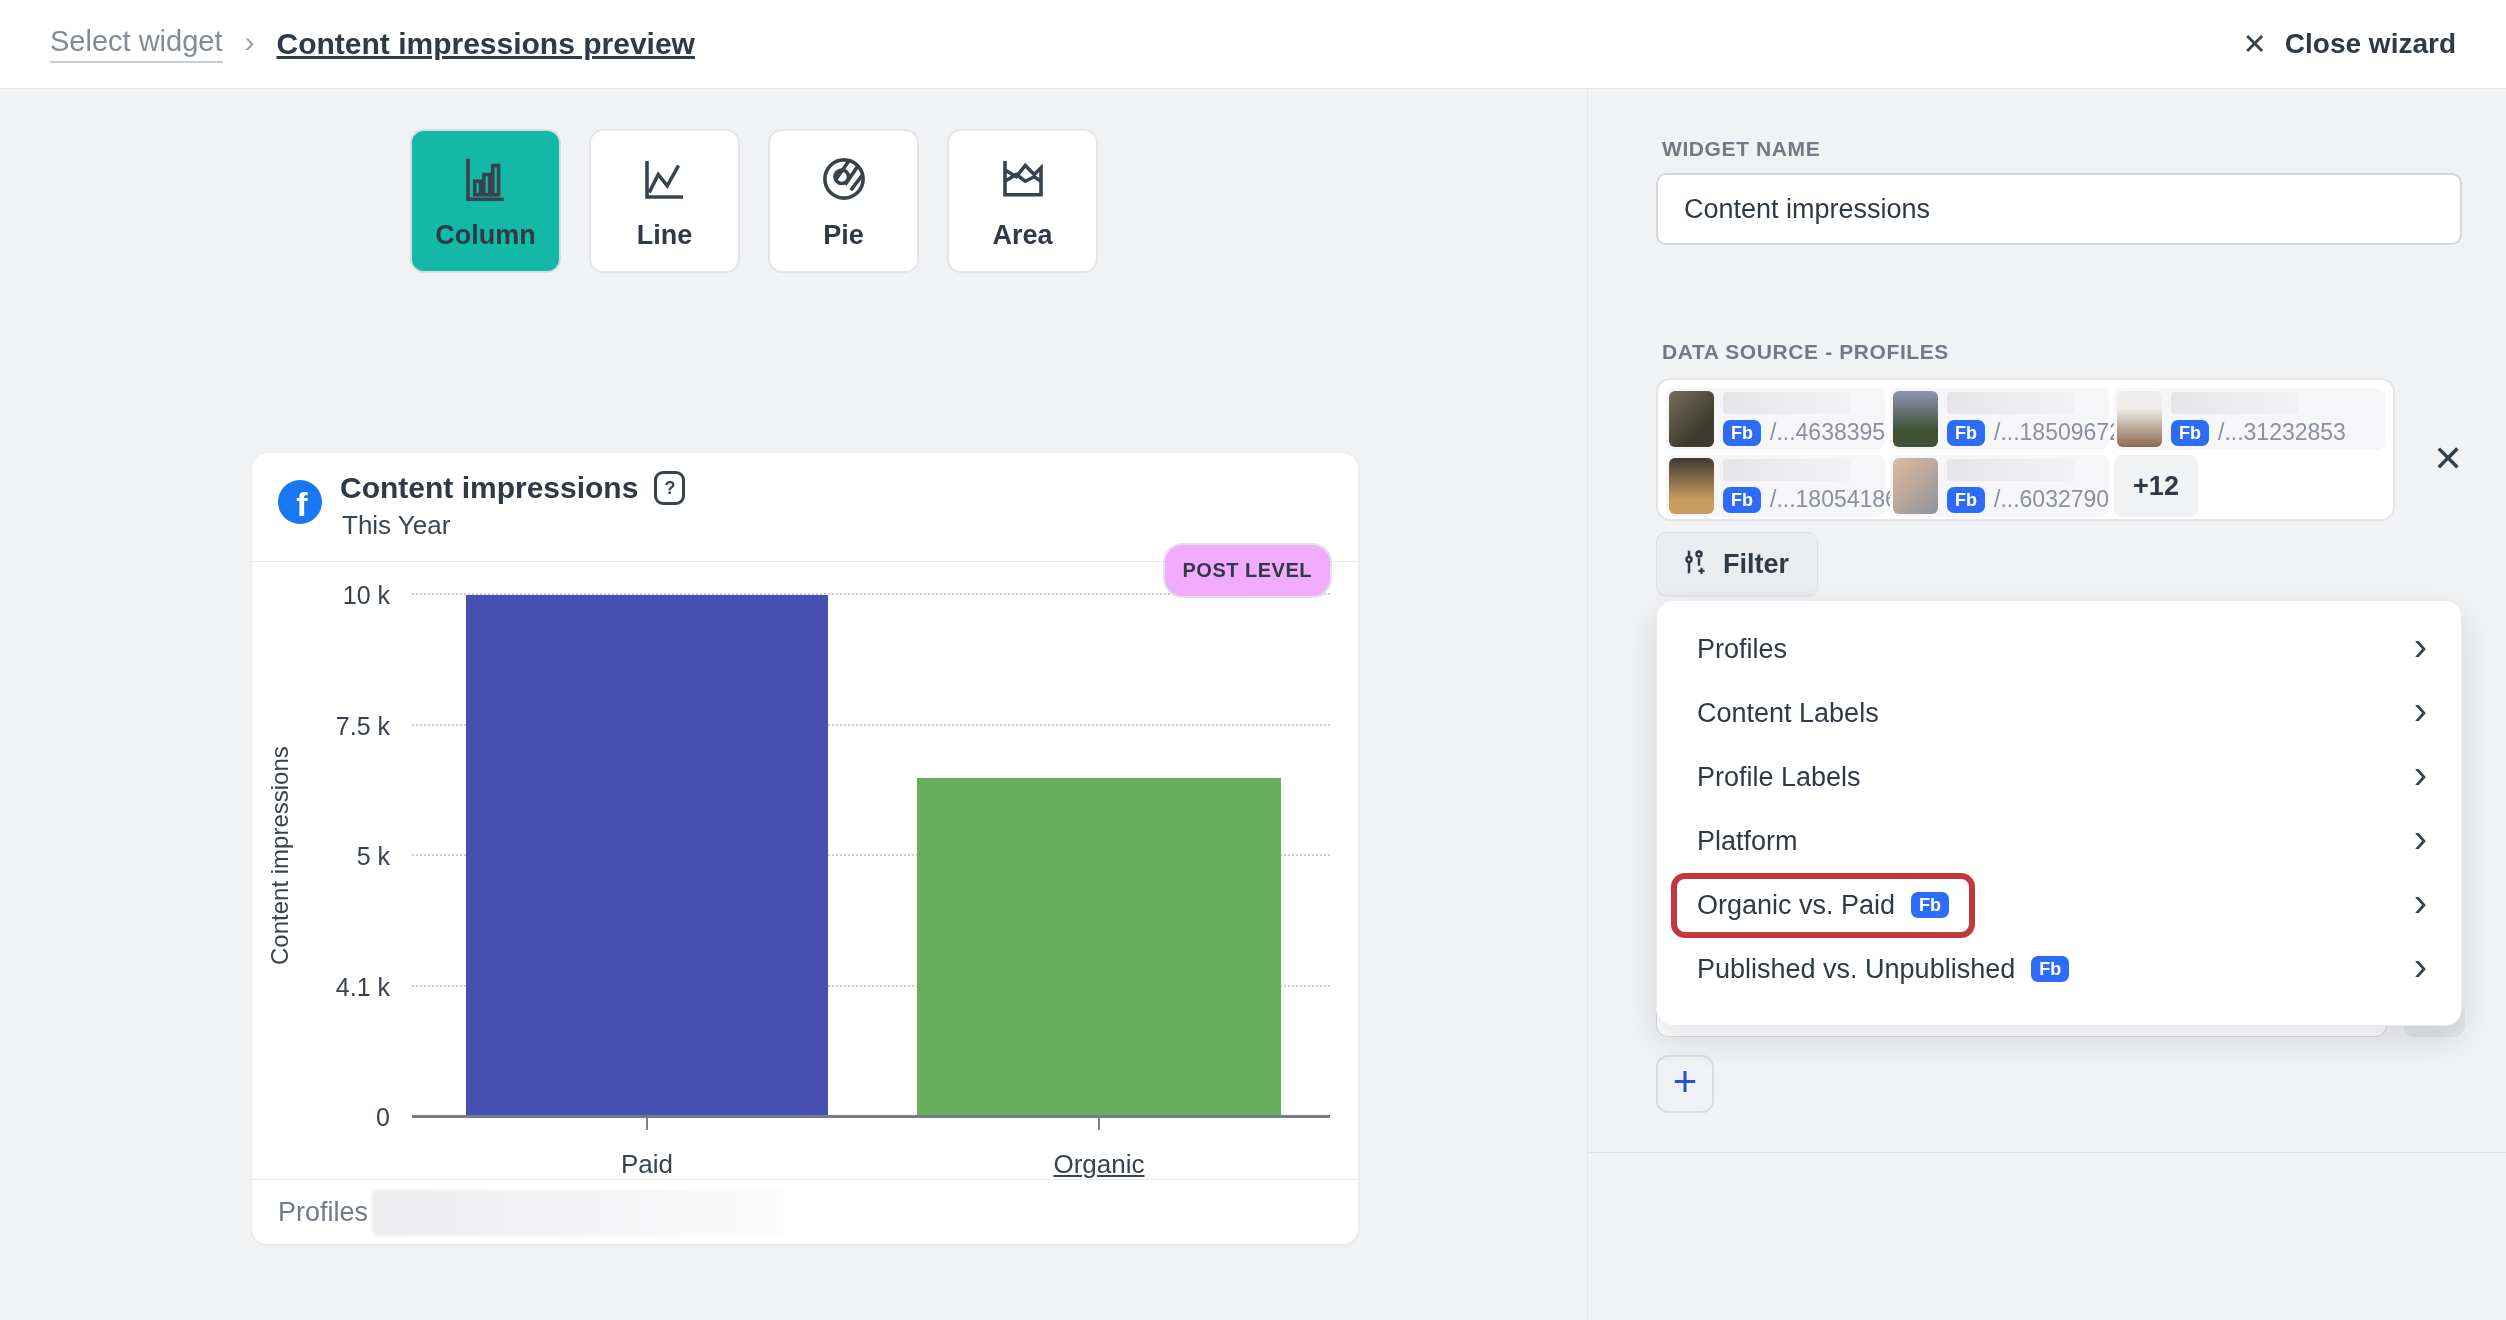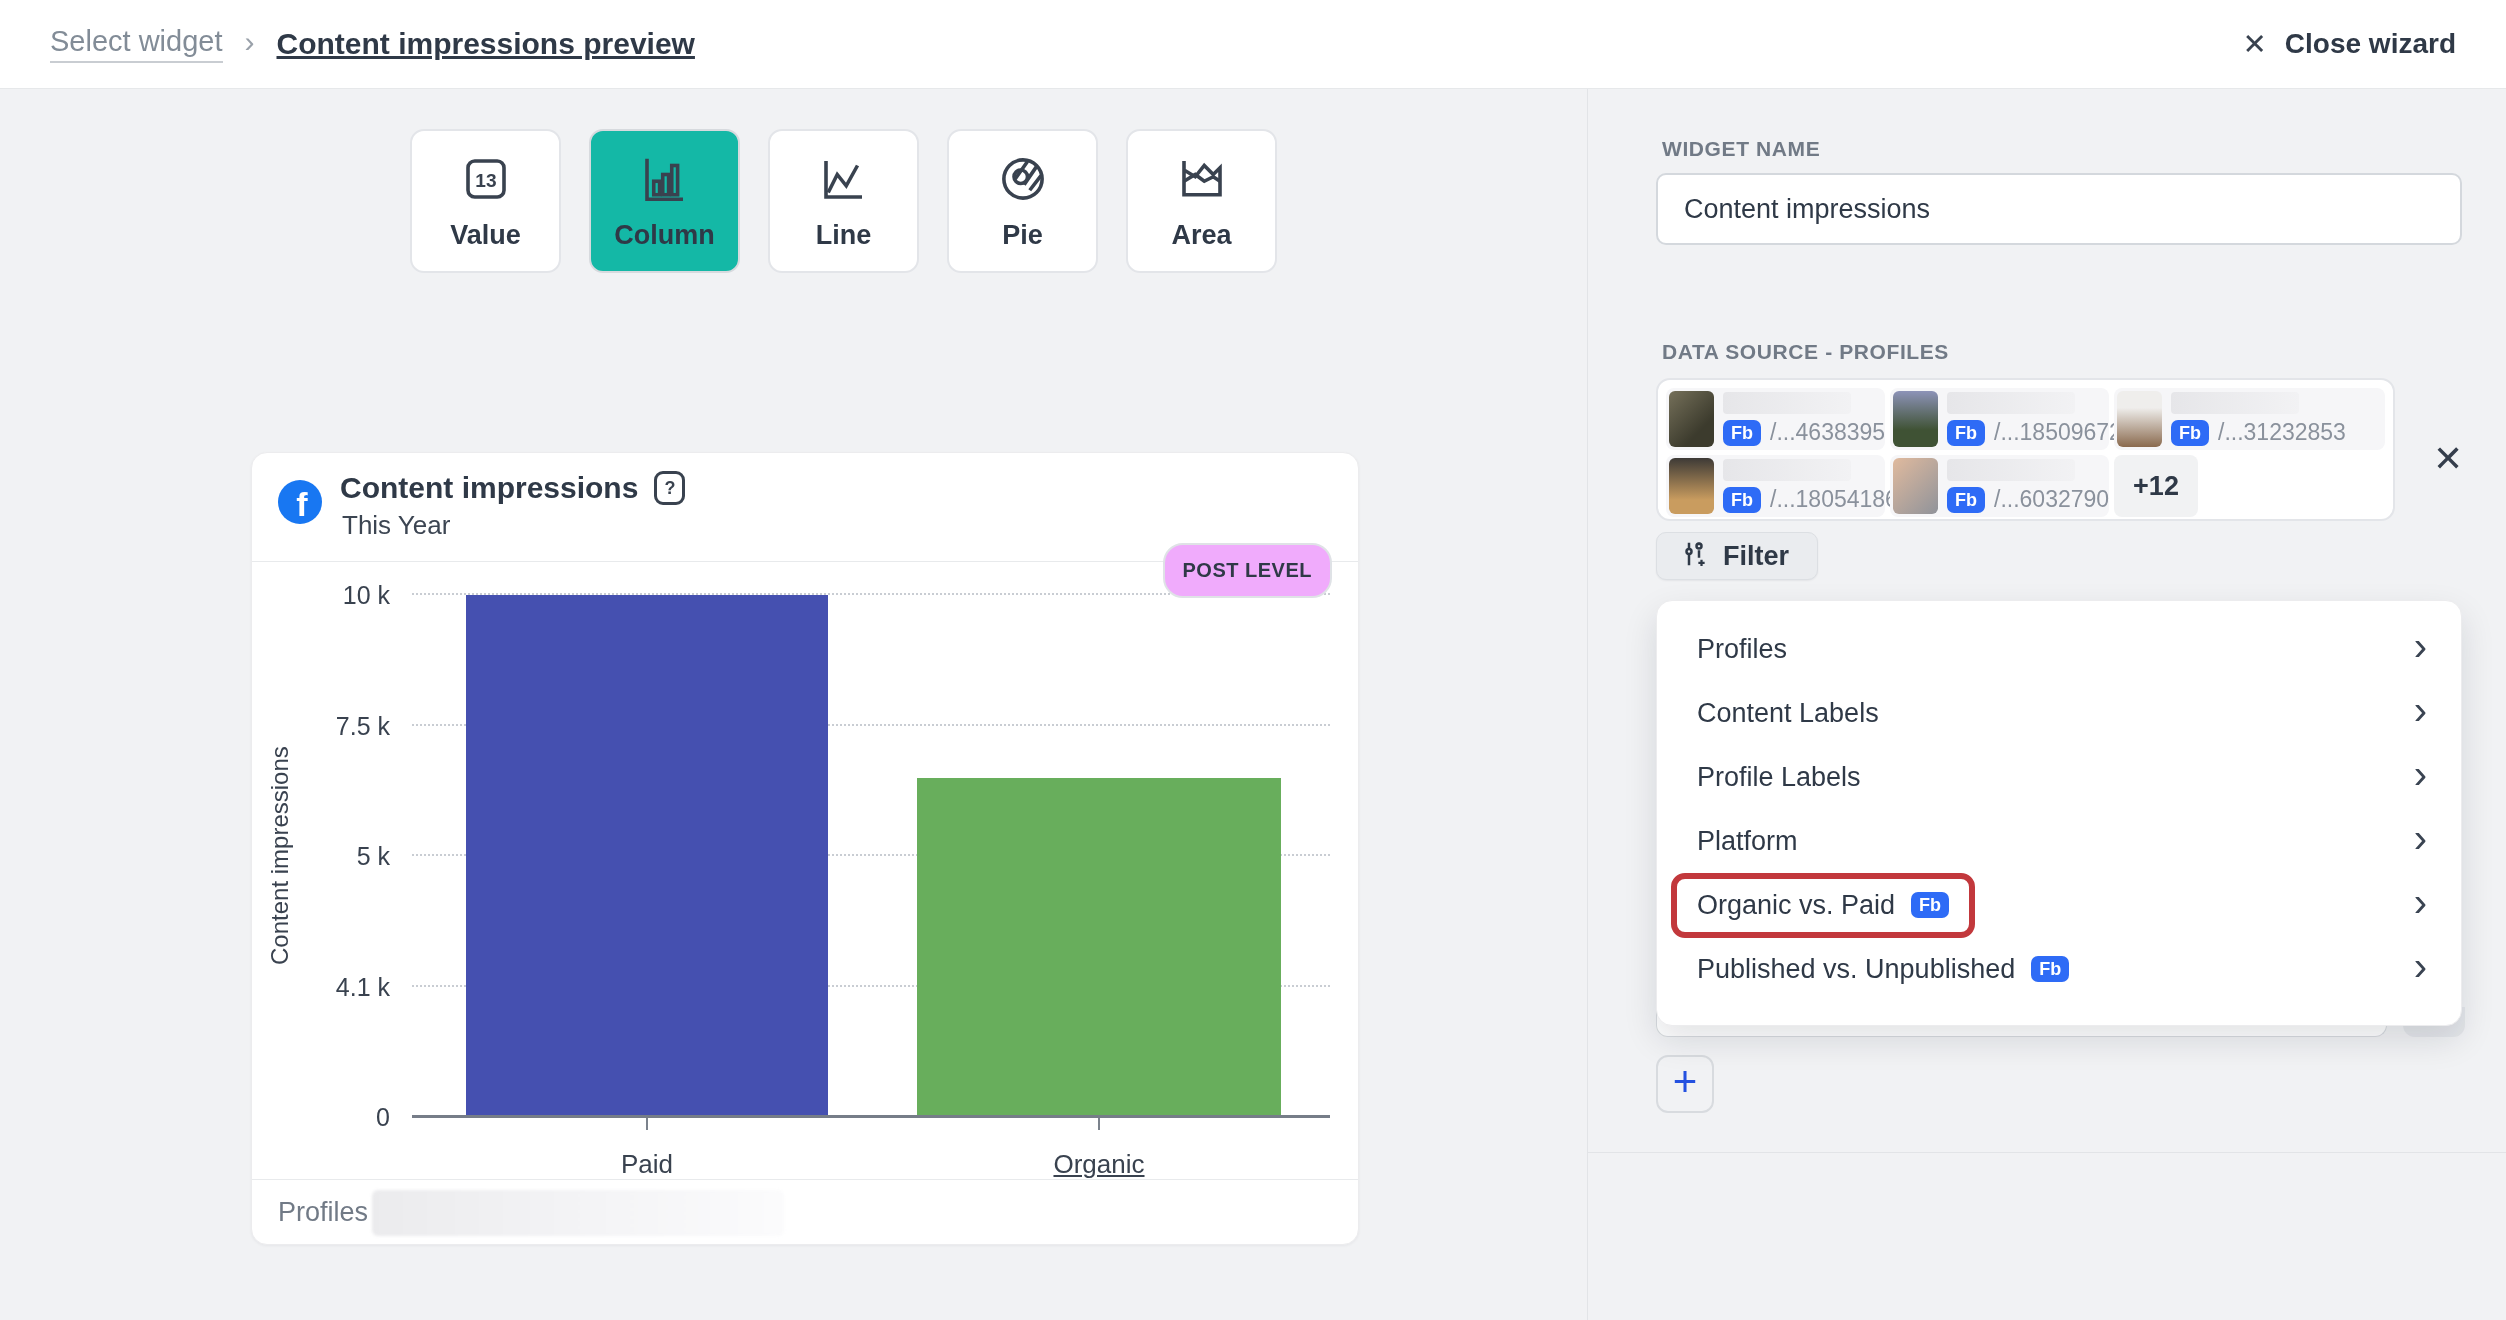--- a/index.html
+++ b/index.html
@@ -74,21 +74,21 @@
   .chip:nth-of-type(4) .avatar { background:linear-gradient(180deg,#3d3a36,#c99c5f 75%); }
   .chip:nth-of-type(5) .avatar { background:linear-gradient(135deg,#e0ba9e,#90939a); }
   .chip-body { display:flex; flex-direction:column; gap:5px; min-width:0; }
   .name-blur { height:22px; width:128px; border-radius:4px; background:linear-gradient(90deg,#e6e6e9,#f2f2f4); }
   .chip-row { display:flex; align-items:center; gap:9px; }
   .fb-badge { background:#2e6bf6; color:#ffffff; font-weight:700; font-size:18px; border-radius:7px; padding:2px 8px; line-height:22px; }
   .chip-id { font-size:23px; color:#8a919c; white-space:nowrap; }
   .more-chip { width:84px; background:#f1f2f3; border-radius:8px; display:flex; align-items:center; justify-content:center; font-size:27px; font-weight:700; color:#2f3947; cursor:pointer; }
   .remove-x { position:absolute; left:838px; top:348px; width:44px; height:44px; border:none; background:transparent; font-size:36px; font-weight:300; color:#353e4c; cursor:pointer; display:flex; align-items:center; justify-content:center; }
 
-  .filter-btn { position:absolute; left:68px; top:443px; height:48px; padding:0 28px 0 22px; background:#eaecef; border:1px solid #dcdfe3; border-radius:10px; display:flex; align-items:center; gap:14px; cursor:pointer; box-shadow:0 1px 2px rgba(20,25,40,.06); }
+  .filter-btn { position:absolute; left:68px; top:443px; height:64px; padding:0 28px 0 22px; background:#eaecef; border:1px solid #dcdfe3; border-radius:10px; display:flex; align-items:center; gap:14px; cursor:pointer; box-shadow:0 1px 2px rgba(20,25,40,.06); }
   .filter-label { font-size:27px; font-weight:700; color:#2f3947; }
 
   
   .behind-input { position:absolute; left:68px; top:918px; width:731px; height:30px; background:#ffffff; border:1px solid #d8dbdf; border-top:none; border-radius:0 0 12px 12px; z-index:1; }
   .behind-btn { position:absolute; left:815px; top:918px; width:62px; height:30px; background:#e4e6ea; border-radius:0 0 12px 12px; z-index:1; }
 
   .dropdown { position:absolute; left:68px; top:511px; width:806px; height:426px; background:#ffffff; border:1px solid #ececee; border-radius:16px; box-shadow:0 14px 34px rgba(20,25,40,.12); z-index:5; padding-top:16px; }
   .menu-item { height:64px; display:flex; align-items:center; padding:0 34px 0 40px; cursor:pointer; }
   .menu-inner { display:inline-flex; align-items:center; }
   .menu-inner.hl { border:6px solid #c2383c; border-radius:14px; padding:11px 20px; margin-left:-26px; }
@@ -113,29 +113,20 @@
     <div class="close-wiz">
       <span class="close-x">✕</span>
       <span class="close-label">Close wizard</span>
     </div>
   </div>
 
   <div class="content">
     <div class="vdivider"></div>
 
     <div class="type-picker">
-      <div class="type-card">
-        <span>
-          <svg width="54" height="54" viewBox="0 0 24 24" fill="none" stroke="#39424f" stroke-width="1.6">
-              <rect x="4" y="4" width="16" height="16" rx="3"></rect>
-              <text x="12" y="15.5" text-anchor="middle" font-size="8.5" stroke="none" fill="#39424f" font-family="Liberation Sans, sans-serif" font-weight="bold">13</text>
-            </svg>
-        </span>
-        <span class="type-label">Value</span>
-      </div>
       <div class="type-card selected">
         <span>
           <svg width="54" height="54" viewBox="0 0 24 24" fill="none" stroke="#39424f" stroke-width="1.6">
               <path d="M4 3v18h16"></path>
               <rect x="7" y="13" width="2.6" height="6"></rect>
               <rect x="11" y="10" width="2.6" height="9"></rect>
               <rect x="15" y="6" width="2.6" height="13"></rect>
             </svg>
         </span>
         <span class="type-label">Column</span>

